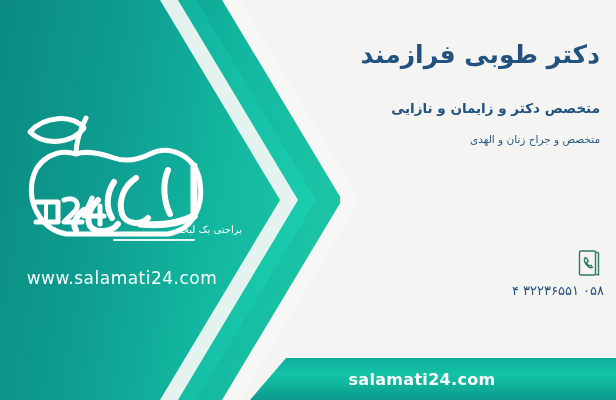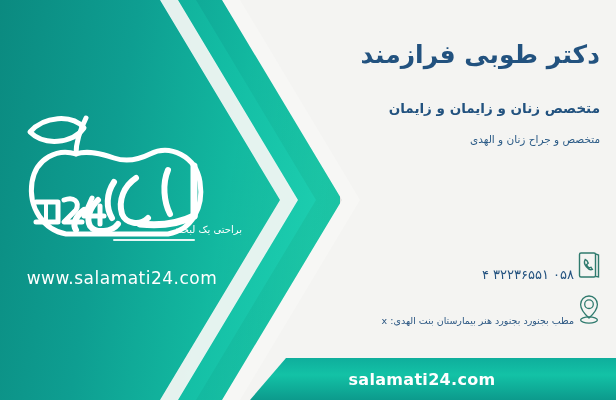--- a/index.html
+++ b/index.html
@@ -88,23 +88,23 @@
     font-weight:bold;
   }
   .specialty2{
     position:absolute;right:16px;top:133px;width:250px;
     color:#2a5a86;
     font-size:10.5px;
   }
 
   .contact-row{
     position:absolute;right:12px;
-    display:flex;align-items:flex-end;justify-content:flex-start;
-    flex-direction:row;
-    gap:0;
+    display:flex;align-items:flex-start;justify-content:flex-start;
+    flex-direction:column;
+    gap:5px;
   }
   .row-phone{top:248px;right:12px;}
   .row-addr{top:292px;right:12px;}
 
   .c-icon{
     width:30px;height:34px;
     flex:0 0 30px;
     display:flex;align-items:center;justify-content:center;
   }
   .c-icon svg{display:block;}
@@ -174,45 +174,34 @@
       </svg>
       <div style="position:absolute;right:6px;top:120px;width:150px;text-align:right;color:#fff;font-size:10px;direction:rtl;">براحتی یک لبخند</div>
     </div>
 
     <div class="logo-url">www.salamati24.com</div>
   </div>
 
   <div class="right">
 
     <div class="doc-name">دکتر طوبی  فرازمند</div>
-    <div class="specialty">متخصص زنان  و زایمان و زایمان</div>
+    <div class="specialty">متخصص دکتر  و زایمان و نازایی</div>
     <div class="specialty2">متخصص و جراح زنان و الهدی</div>
 
     <div class="contact-row row-phone">
       <span class="c-icon">
         <svg width="24" height="28" viewBox="0 0 24 28" fill="none" stroke="#2f7a6e" stroke-width="1.4">
           <rect x="2.5" y="2" width="16" height="24" rx="1.5"></rect>
           <path d="M18.5 2.8 L21.5 4 L21.5 26 L18.5 25.4"></path>
           <path d="M8.2 8.5 C7 10.5 7.6 13.6 9.4 15.8 C11.2 18 13.8 19.2 15.4 18.4
                    L14 16.2 L12 16.8 C11 16 10 14.8 9.6 13.6 L11.2 12.2 L10 9.8 Z"></path>
         </svg>
       </span>
       <span class="c-text">۰۵۸ ۳۲۲۳۶۵۵۱ ۴</span>
     </div>
 
-    <div class="contact-row row-addr">
-      <span class="c-icon">
-        <svg width="26" height="32" viewBox="0 0 26 32" fill="none" stroke="#2f7a6e" stroke-width="1.3">
-          <path d="M13 3 C8.3 3 4.6 6.7 4.6 11.4 C4.6 17.2 13 25 13 25
-                   C13 25 21.4 17.2 21.4 11.4 C21.4 6.7 17.7 3 13 3 Z"></path>
-          <circle cx="13" cy="11.2" r="4.3"></circle>
-          <ellipse cx="13" cy="27" rx="8.4" ry="3.1"></ellipse>
-        </svg>
-      </span>
-      <span class="c-text addr">مطب بجنورد بجنورد هنر بیمارستان بنت الهدی: x</span>
-    </div>
 
   </div>
 
   <div class="bottom-bar"></div>
   <div class="bottom-text">salamati24.com</div>
 
 </div>
 
 </body></html>

